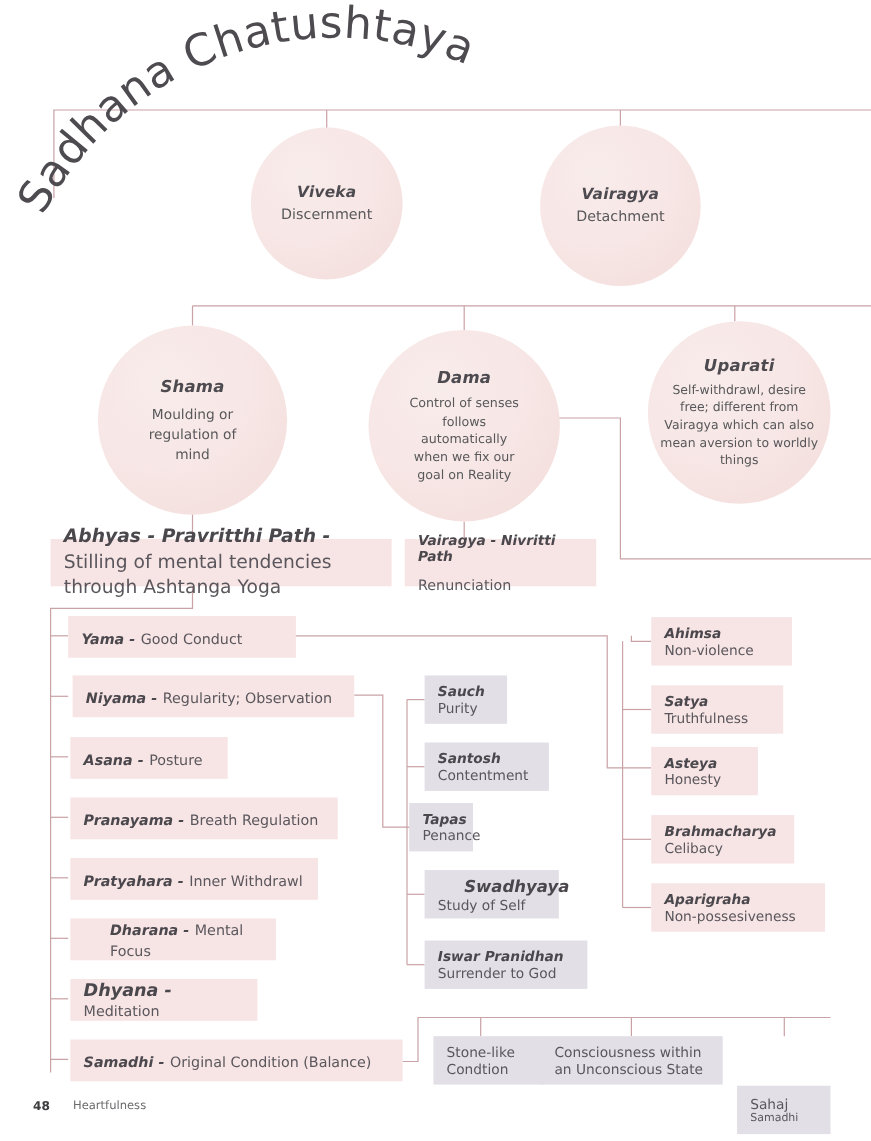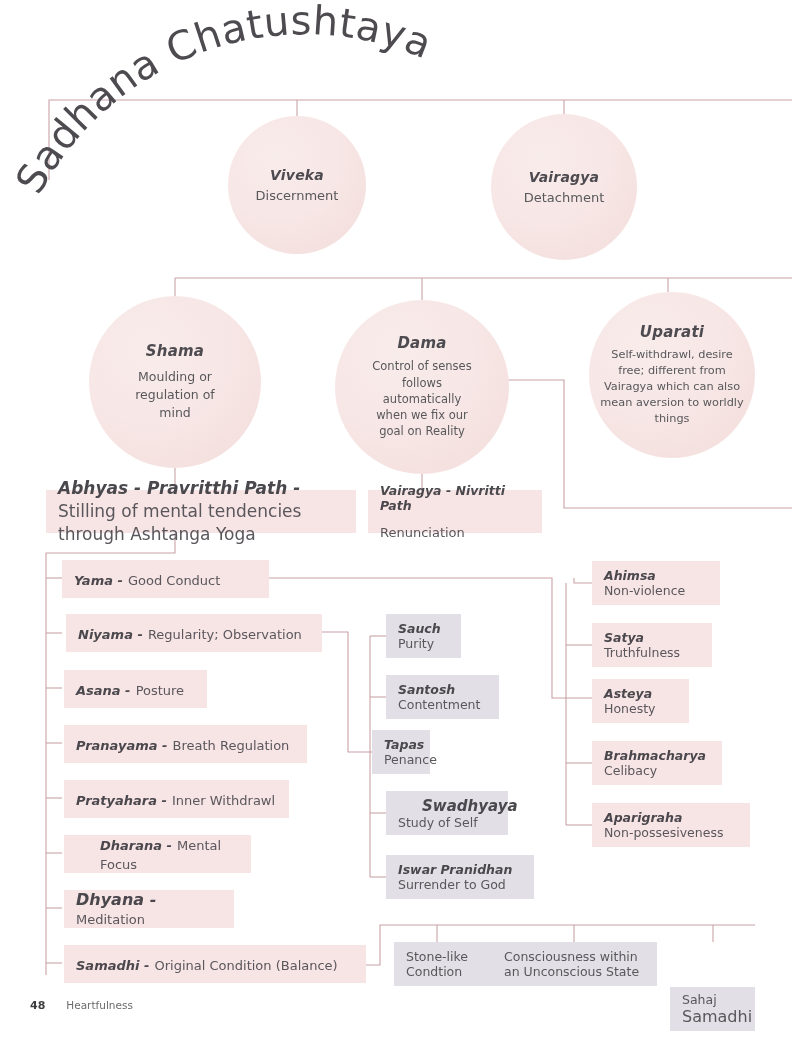--- a/index.html
+++ b/index.html
@@ -238,21 +238,21 @@
     <div class="b-desc" style="font-size:12.5px;">Condtion</div>
   </div>
 
   <div class="box gray" style="left:492px;top:942px;width:165px;height:44px;">
     <div class="b-desc" style="font-size:12.5px;">Consciousness within</div>
     <div class="b-desc" style="font-size:12.5px;">an Unconscious State</div>
   </div>
 
   <div class="box gray" style="left:670px;top:942px;width:85px;height:44px;margin-top:45px;">
     <div class="b-desc" style="font-size:12.5px;">Sahaj</div>
-    <div class="b-desc" style="font-size:16px;">Samadhi</div>
+    <div class="b-desc" style="font-size:10px;">Samadhi</div>
   </div>
 
   <div id="footer">
     <span class="pg">48</span>
     <span class="brand">Heartfulness</span>
   </div>
 
 </div>
 
 </body></html>

